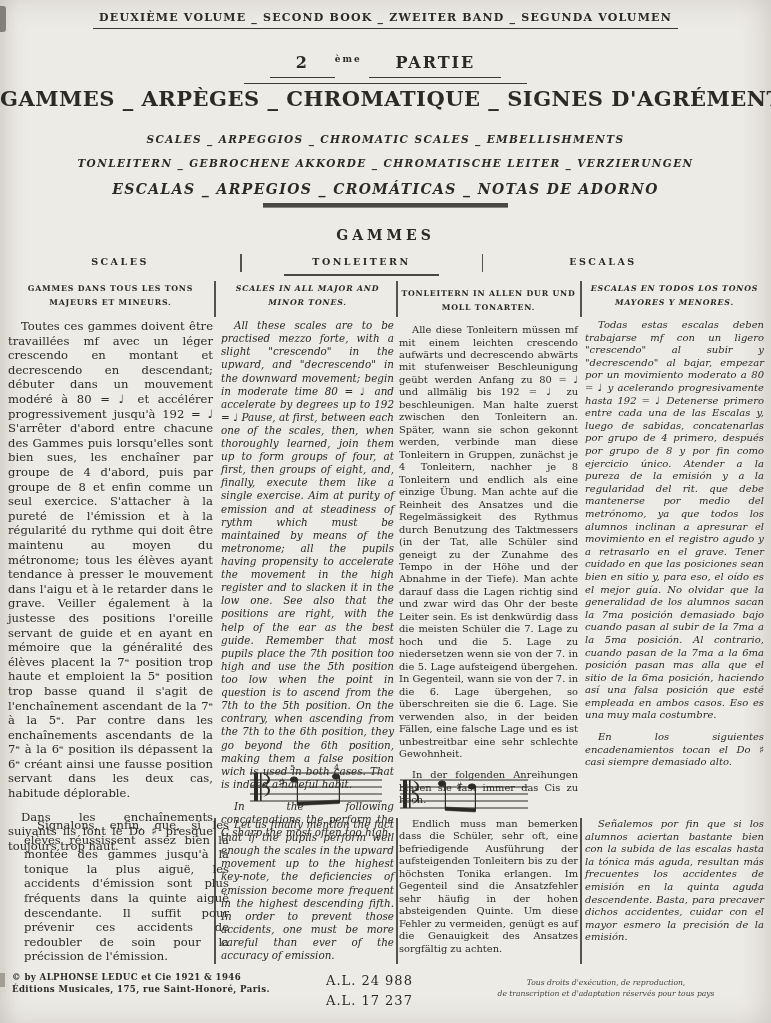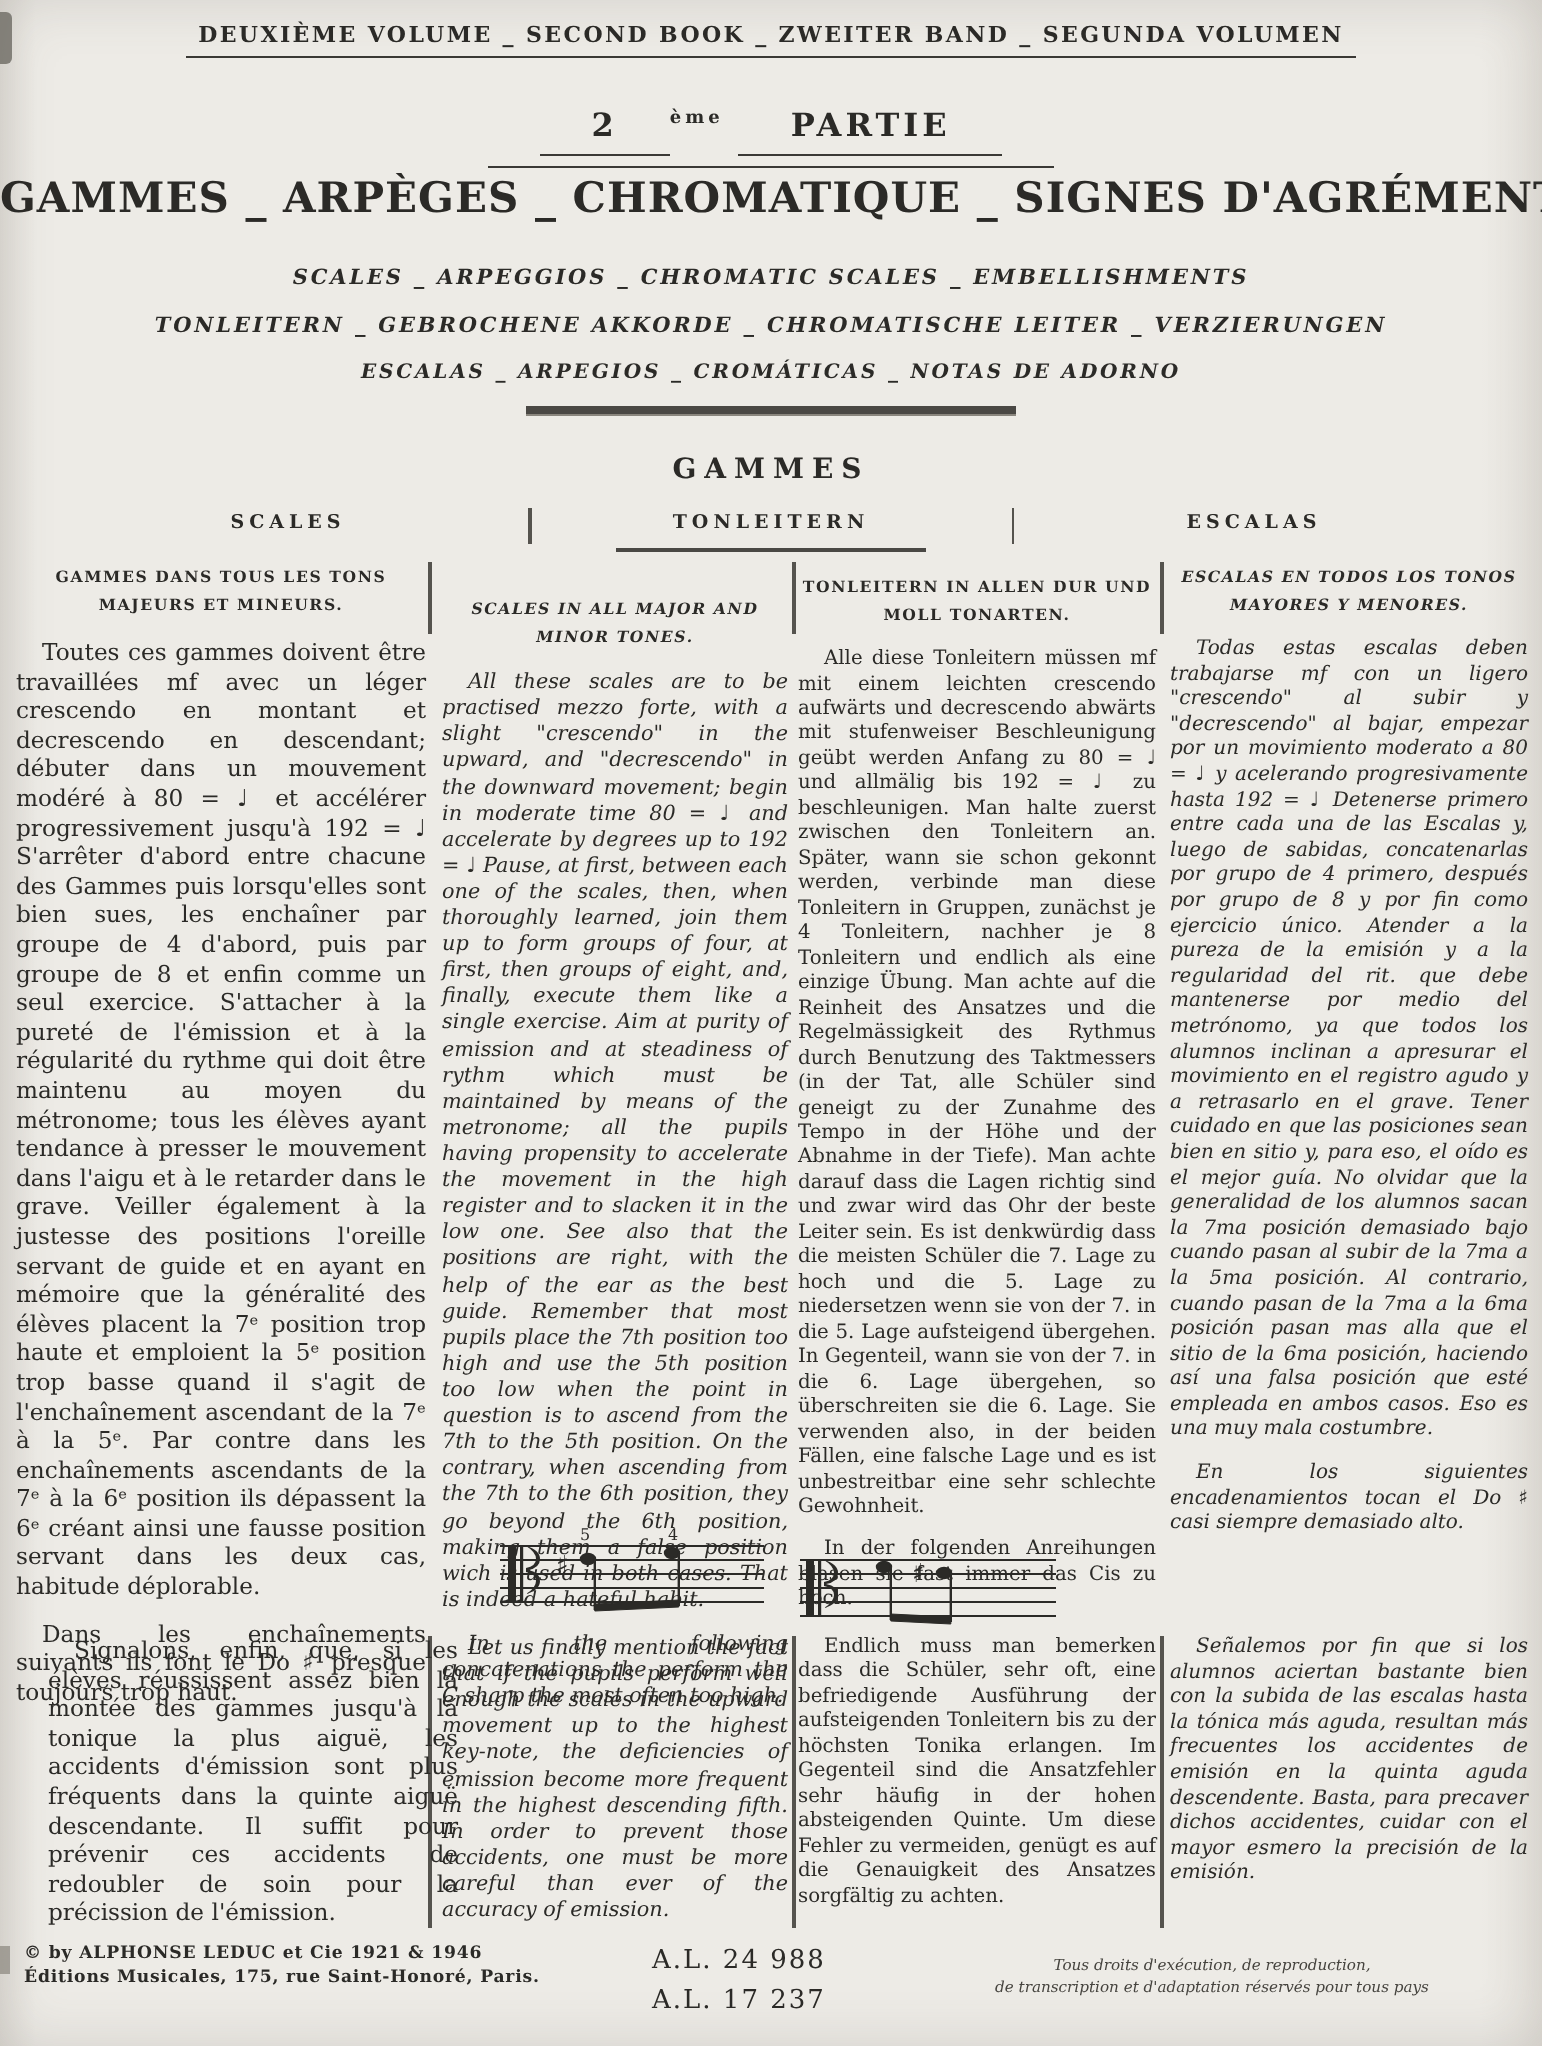--- a/index.html
+++ b/index.html
@@ -22,35 +22,35 @@
   .hdr-line span{display:inline-block;border-bottom:1.5px solid #3a3935;padding:0 6px 4px 6px;
     font-size:11px;font-weight:bold;letter-spacing:1.2px;}
   .part{top:53px;left:0;width:771px;}
   .part span{display:inline-block;border-bottom:1.5px solid #3a3935;padding:0 26px 5px 26px;
     font-size:16px;font-weight:bold;letter-spacing:2px;text-align:right;}
   .part sup{font-size:9px;}
   .title{top:86px;left:0;width:771px;font-size:21px;font-weight:bold;letter-spacing:.5px;white-space:nowrap;}
   .sub{left:0;width:771px;font-style:italic;font-weight:bold;letter-spacing:1.4px;}
   .sub1{top:133px;font-size:10.5px;}
   .sub2{top:157px;font-size:10.5px;}
-  .sub3{top:181px;font-size:10px;}
+  .sub3{top:181px;font-size:14px;}
   .rule-bar{top:203px;left:263px;width:245px;height:3.5px;background:#4a4844;border-bottom:1px solid #8a867e;}
   
   .gammes{top:227px;left:0;width:771px;font-size:14px;font-weight:bold;letter-spacing:4px;}
-  .langrow{top:256px;left:0;width:771px;display:flex;align-items:flex-start;justify-content:center;}
+  .langrow{top:256px;left:0;width:771px;display:flex;align-items:flex-start;justify-content:flex-start;}
   .langrow .cell{width:240px;text-align:center;font-size:9.5px;font-weight:bold;letter-spacing:2.5px;}
   .langrow .pipe{width:1.5px;height:18px;background:#55534e;margin-top:-2px;}
   .langrow .u{display:inline-block;border-bottom:2px solid #4a4844;padding:0 28px 7px 28px;}
   
   .colhead{font-size:7.8px;font-weight:bold;letter-spacing:.8px;text-align:center;line-height:1.8;
     margin-bottom:9px;}
   .col{line-height:1.26;text-align:justify;}
   .col p{margin:0 0 9px 0;text-indent:13px;}
   .col-fr{top:282px;left:8px;width:205px;font-size:11.6px;}
-  .col-en{top:282px;left:221px;width:173px;font-size:10.4px;font-style:italic;margin-top:16px;}
+  .col-en{top:282px;left:221px;width:173px;font-size:10.4px;font-style:italic;}
   .col-de{top:287px;left:399px;width:179px;font-size:9.9px;}
   .col-es{top:282px;left:585px;width:179px;font-size:10px;font-style:italic;}
   .vsep-h{width:1.5px;height:36px;background:#55534e;top:281px;}
   
   .brow{top:818px;}
   .brow p{margin:0;text-indent:13px;}
   .b-fr{left:8px;width:205px;font-size:11.6px;margin-left:16px;}
   .b-en{left:221px;width:173px;font-size:10.4px;font-style:italic;}
   .b-de{left:399px;width:179px;font-size:9.9px;}
   .b-es{left:585px;width:179px;font-size:10px;font-style:italic;}

